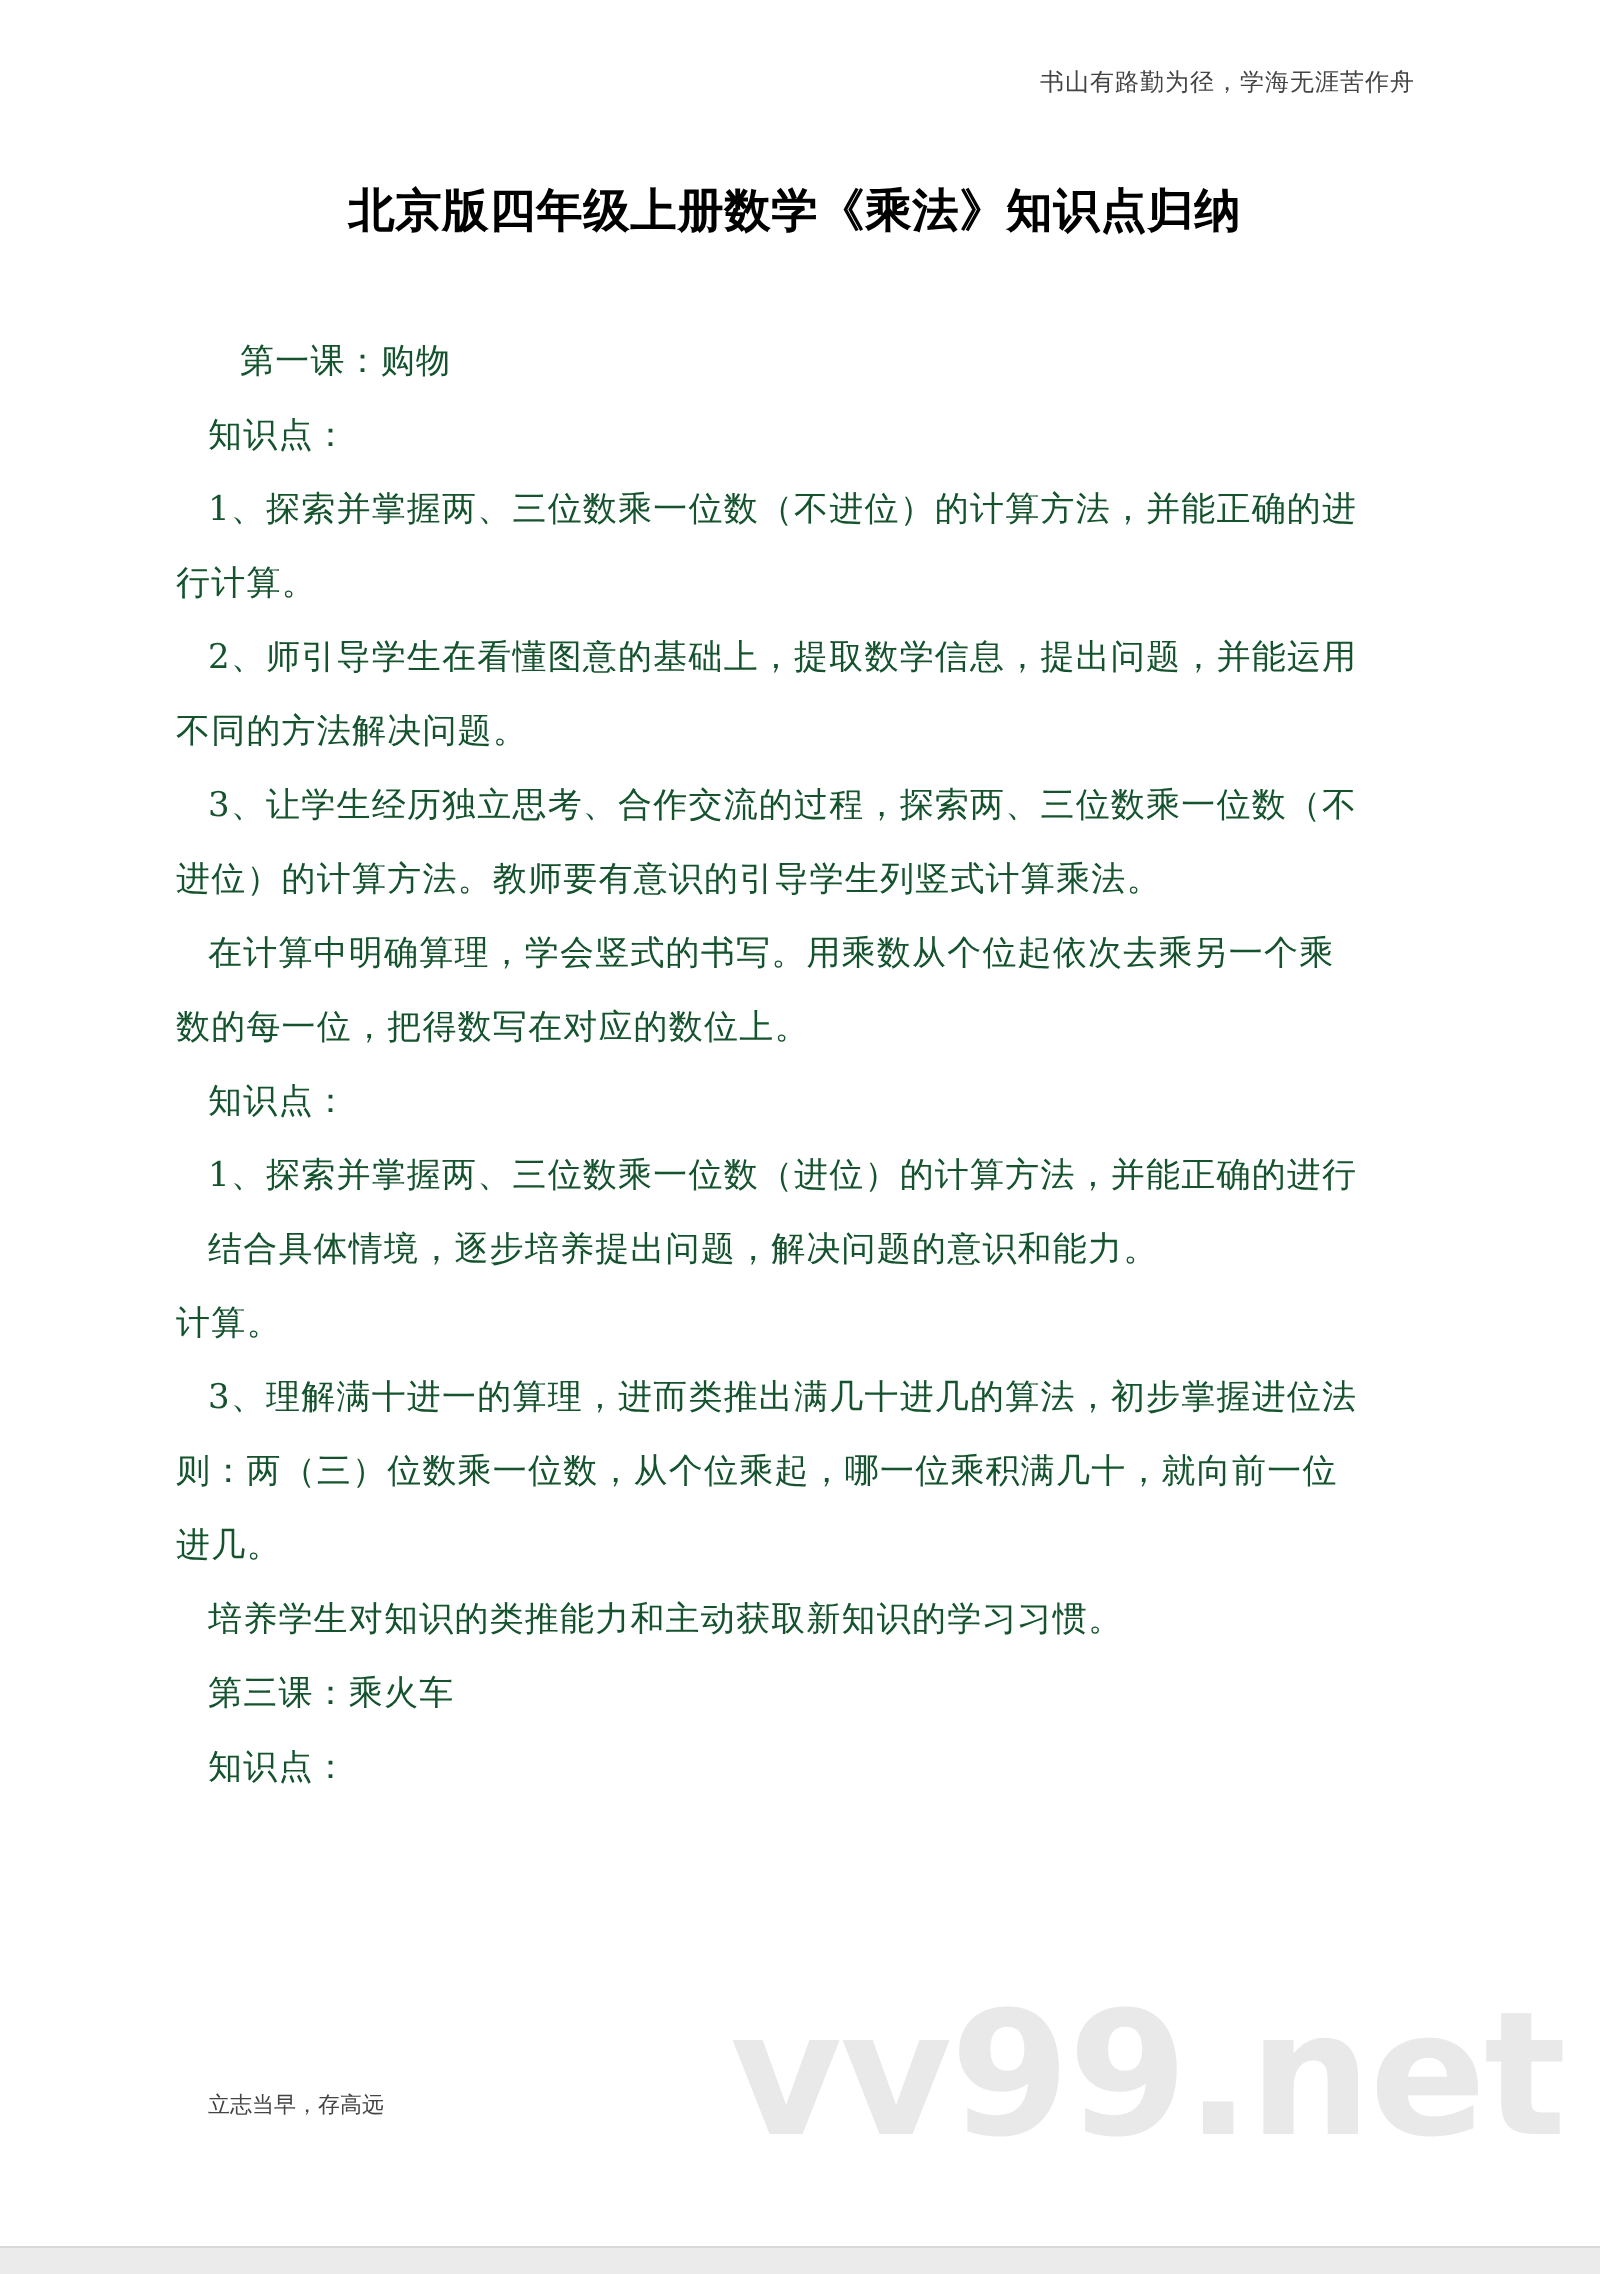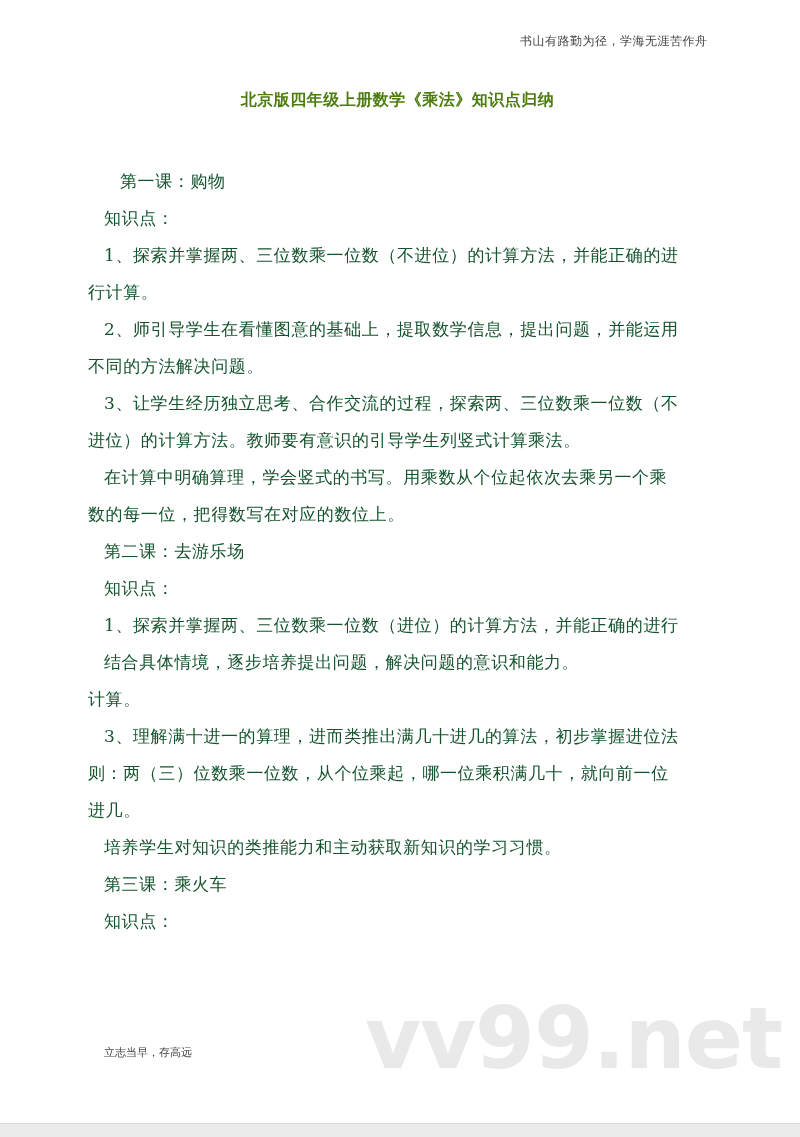--- a/index.html
+++ b/index.html
@@ -44,22 +44,22 @@
       white-space: nowrap;
     }
     .title {
       position: absolute;
       top: 90px;
       left: 0;
       width: 795px;
       text-align: center;
       font-family: "DejaVu Sans", "Liberation Sans", sans-serif;
       font-weight: bold;
-      font-size: 16px;
-      color: #4d7c0f;
+      font-size: 23px;
+      color: #000000;
       letter-spacing: 0.5px;
     }
     .body {
       position: absolute;
       top: 163px;
       left: 104px;
       width: 600px;
     }
     .line {
       font-size: 17px;
@@ -107,21 +107,20 @@
     <div class="line lesson-first">第一课：购物</div>
     <div class="line">知识点：</div>
     <div class="line">1、探索并掌握两、三位数乘一位数（不进位）的计算方法，并能正确的进</div>
     <div class="line" style="margin-left:-16px">行计算。</div>
     <div class="line">2、师引导学生在看懂图意的基础上，提取数学信息，提出问题，并能运用</div>
     <div class="line" style="margin-left:-16px">不同的方法解决问题。</div>
     <div class="line">3、让学生经历独立思考、合作交流的过程，探索两、三位数乘一位数（不</div>
     <div class="line" style="margin-left:-16px">进位）的计算方法。教师要有意识的引导学生列竖式计算乘法。</div>
     <div class="line">在计算中明确算理，学会竖式的书写。用乘数从个位起依次去乘另一个乘</div>
     <div class="line" style="margin-left:-16px">数的每一位，把得数写在对应的数位上。</div>
-    <div class="line">第二课：去游乐场</div>
     <div class="line">知识点：</div>
     <div class="line">1、探索并掌握两、三位数乘一位数（进位）的计算方法，并能正确的进行</div>
     <div class="line">结合具体情境，逐步培养提出问题，解决问题的意识和能力。</div>
     <div class="line" style="margin-left:-16px">计算。</div>
     <div class="line">3、理解满十进一的算理，进而类推出满几十进几的算法，初步掌握进位法</div>
     <div class="line" style="margin-left:-16px">则：两（三）位数乘一位数，从个位乘起，哪一位乘积满几十，就向前一位</div>
     <div class="line" style="margin-left:-16px">进几。</div>
     <div class="line">培养学生对知识的类推能力和主动获取新知识的学习习惯。</div>
     <div class="line">第三课：乘火车</div>
     <div class="line">知识点：</div>

